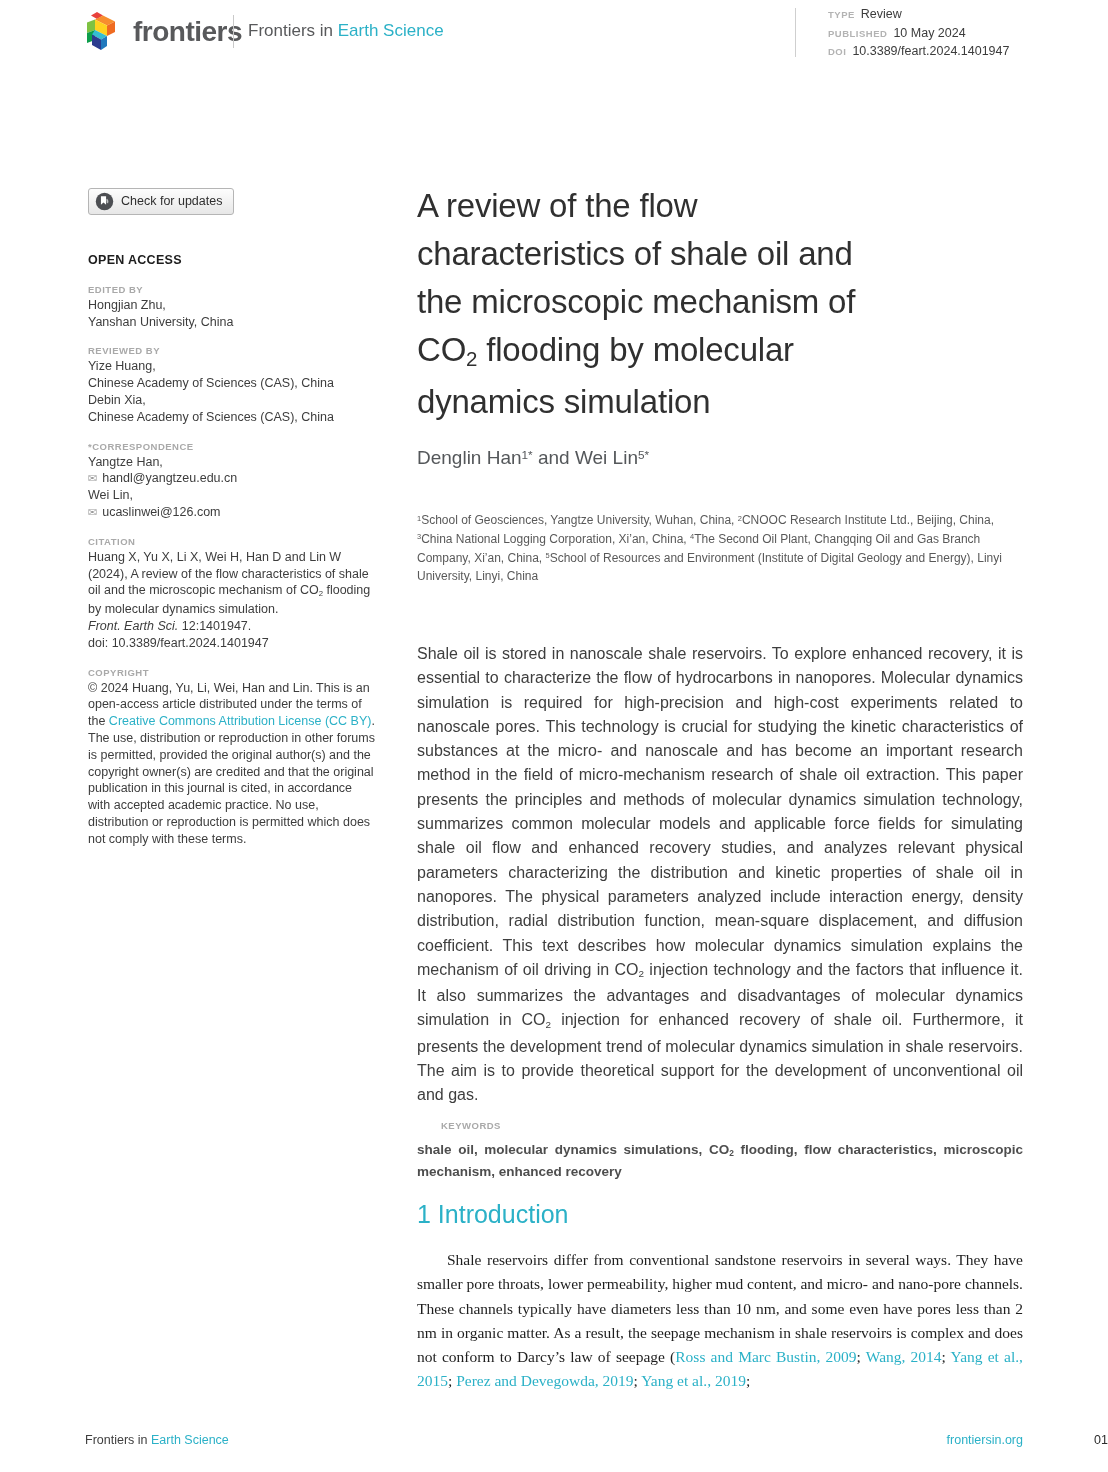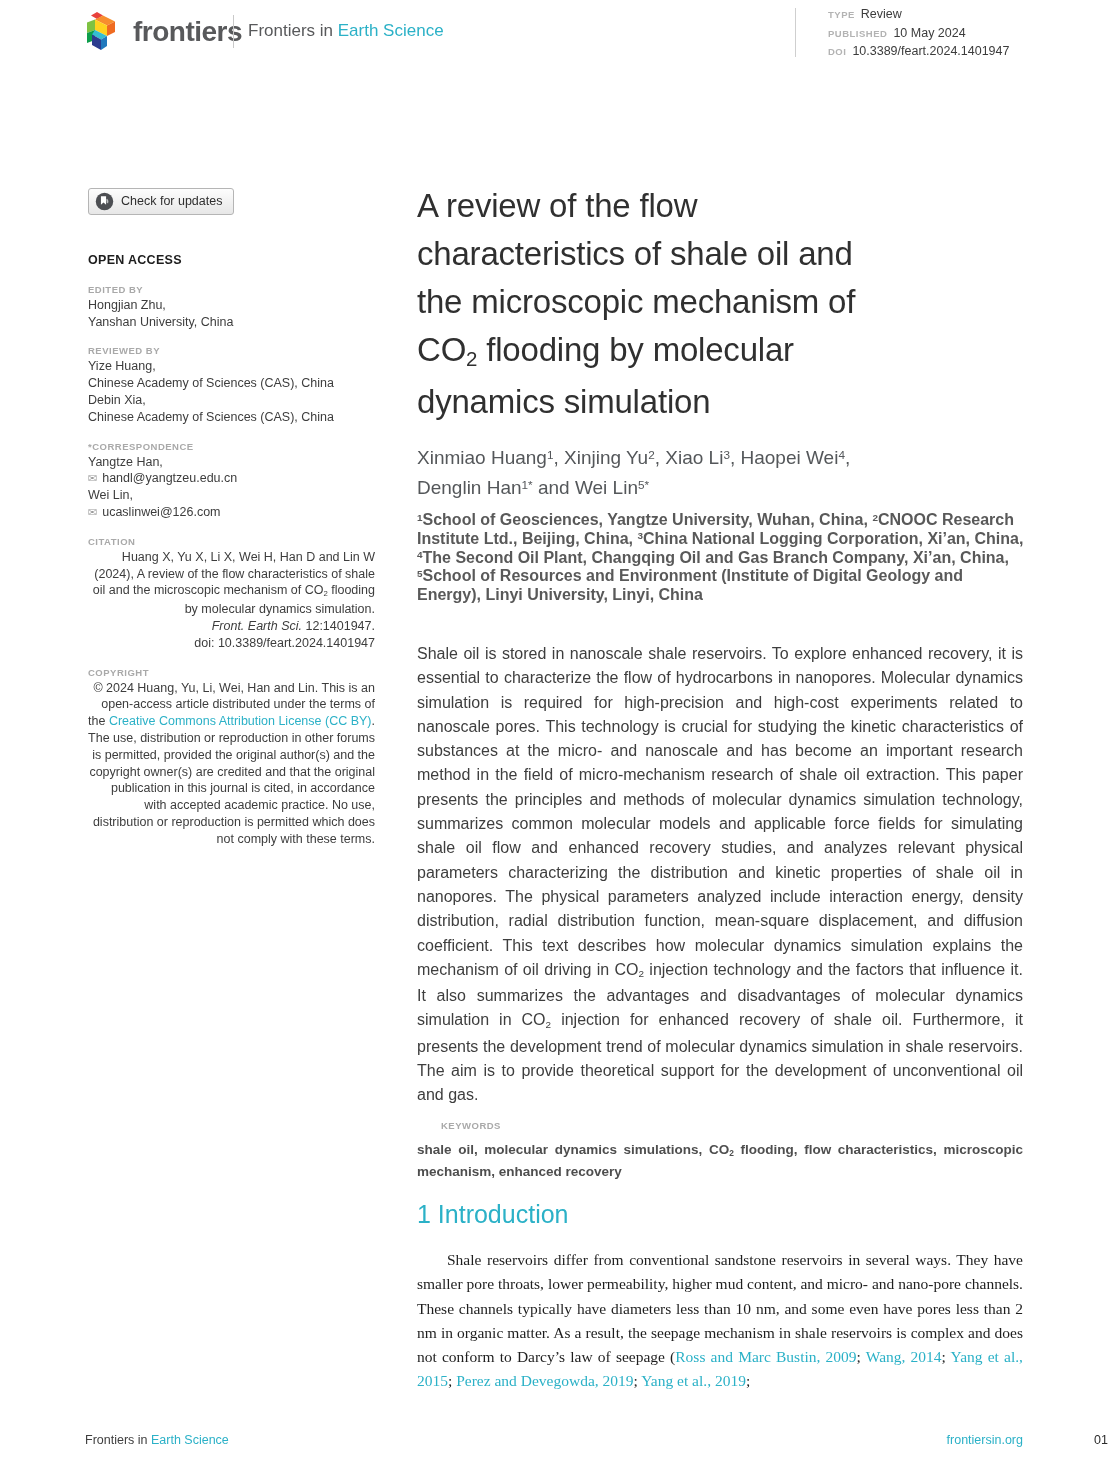--- a/index.html
+++ b/index.html
@@ -27,31 +27,31 @@
   .sidebar{position:absolute;left:88px;top:188px;width:287px;font-size:12.5px;line-height:16.8px;color:#3d3d3d;}
   .check-btn{display:inline-flex;align-items:center;gap:7px;border:1px solid #b5b5b5;border-radius:3px;
     background:linear-gradient(#fdfdfd,#e7e7e7);padding:3px 11px 3px 6px;font-size:12.5px;color:#2f2f2f;
     margin-bottom:37px;cursor:pointer;}
   .side-section{margin-top:14px;}
   .side-label{font-size:9.5px;font-weight:700;color:var(--gray-label);letter-spacing:0.5px;line-height:14px;}
   .side-label-inline{font-size:9.5px;font-weight:700;color:var(--gray-label);letter-spacing:0.5px;margin-right:3px;}
   .open-access{font-weight:700;color:#1d1d1d;font-size:12.5px;letter-spacing:0.3px;margin-top:0;}
   .email-row{display:flex;align-items:baseline;gap:5px;}
   .mail-ic{color:#9a9a9a;font-size:11px;}
-  .rich{white-space:pre-line;text-align:right;}
+  .rich{white-space:pre-line;}
   .rt-link{color:var(--accent);}
   .rt-italic{font-style:italic;}
   .rt-sup{font-size:62%;position:relative;top:-0.45em;}
   .rt-sub{font-size:62%;position:relative;top:0.25em;}
   
   .title{position:absolute;left:417px;top:182px;width:615px;font-size:33px;line-height:48px;
     color:#303030;font-weight:500;letter-spacing:-0.2px;}
   .authors{position:absolute;left:417px;top:444px;width:612px;font-size:19px;line-height:28px;
     color:#54575a;font-weight:500;}
-  .affils{position:absolute;left:417px;top:512px;width:614px;font-size:16px;line-height:16.8px;color:#595959;font-weight:bold;}
+  .affils{position:absolute;left:417px;top:512px;width:614px;font-size:12px;line-height:16.8px;color:#595959;}
   .abstract{position:absolute;left:417px;top:642px;width:606px;font-size:16px;line-height:24.3px;
     color:#3e3e3e;text-align:justify;}
   .kw-label{position:absolute;left:441px;top:1119px;}
   .keywords{position:absolute;left:417px;top:1140px;width:606px;font-weight:700;font-size:13.5px;
     line-height:20.5px;color:#4e4e4e;text-align:justify;}
   .section-h{position:absolute;left:417px;top:1200px;font-size:25px;color:var(--accent);font-weight:500;}
   .intro{position:absolute;left:417px;top:1248px;width:606px;
     font-family:"Liberation Serif","DejaVu Serif",serif;font-size:15.5px;line-height:24.3px;
     color:#1e1e1e;text-align:justify;text-indent:30px;}
   
@@ -161,21 +161,20 @@
 
   <div class="title">
     <div><span>A review of the flow</span></div>
     <div><span>characteristics of shale oil and</span></div>
     <div><span>the microscopic mechanism of</span></div>
     <div><span>CO</span><span class="rt-sub">2</span><span> flooding by molecular</span></div>
     <div><span>dynamics simulation</span></div>
   </div>
 
   <div class="authors">
-    <div><span>Xinmiao Huang</span><span class="rt-sup">1</span><span>, Xinjing Yu</span><span class="rt-sup">2</span><span>, Xiao Li</span><span class="rt-sup">3</span><span>, Haopei Wei</span><span class="rt-sup">4</span><span>,</span></div>
     <div><span>Denglin Han</span><span class="rt-sup">1*</span><span> and Wei Lin</span><span class="rt-sup">5*</span></div>
   </div>
 
   <div class="affils"><span class="rt-sup">1</span><span>School of Geosciences, Yangtze University, Wuhan, China, </span><span class="rt-sup">2</span><span>CNOOC Research Institute Ltd., Beijing, China, </span><span class="rt-sup">3</span><span>China National Logging Corporation, Xi’an, China, </span><span class="rt-sup">4</span><span>The Second Oil Plant, Changqing Oil and Gas Branch Company, Xi’an, China, </span><span class="rt-sup">5</span><span>School of Resources and Environment (Institute of Digital Geology and Energy), Linyi University, Linyi, China</span></div>
 
   <div class="abstract"><span>Shale oil is stored in nanoscale shale reservoirs. To explore enhanced recovery, it is essential to characterize the flow of hydrocarbons in nanopores. Molecular dynamics simulation is required for high-precision and high-cost experiments related to nanoscale pores. This technology is crucial for studying the kinetic characteristics of substances at the micro- and nanoscale and has become an important research method in the field of micro-mechanism research of shale oil extraction. This paper presents the principles and methods of molecular dynamics simulation technology, summarizes common molecular models and applicable force fields for simulating shale oil flow and enhanced recovery studies, and analyzes relevant physical parameters characterizing the distribution and kinetic properties of shale oil in nanopores. The physical parameters analyzed include interaction energy, density distribution, radial distribution function, mean-square displacement, and diffusion coefficient. This text describes how molecular dynamics simulation explains the mechanism of oil driving in CO</span><span class="rt-sub">2</span><span> injection technology and the factors that influence it. It also summarizes the advantages and disadvantages of molecular dynamics simulation in CO</span><span class="rt-sub">2</span><span> injection for enhanced recovery of shale oil. Furthermore, it presents the development trend of molecular dynamics simulation in shale reservoirs. The aim is to provide theoretical support for the development of unconventional oil and gas.</span></div>
 
   <div class="kw-label side-label">KEYWORDS</div>
   <div class="keywords"><span>shale oil, molecular dynamics simulations, CO</span><span class="rt-sub">2</span><span> flooding, flow characteristics, microscopic mechanism, enhanced recovery</span></div>
 

